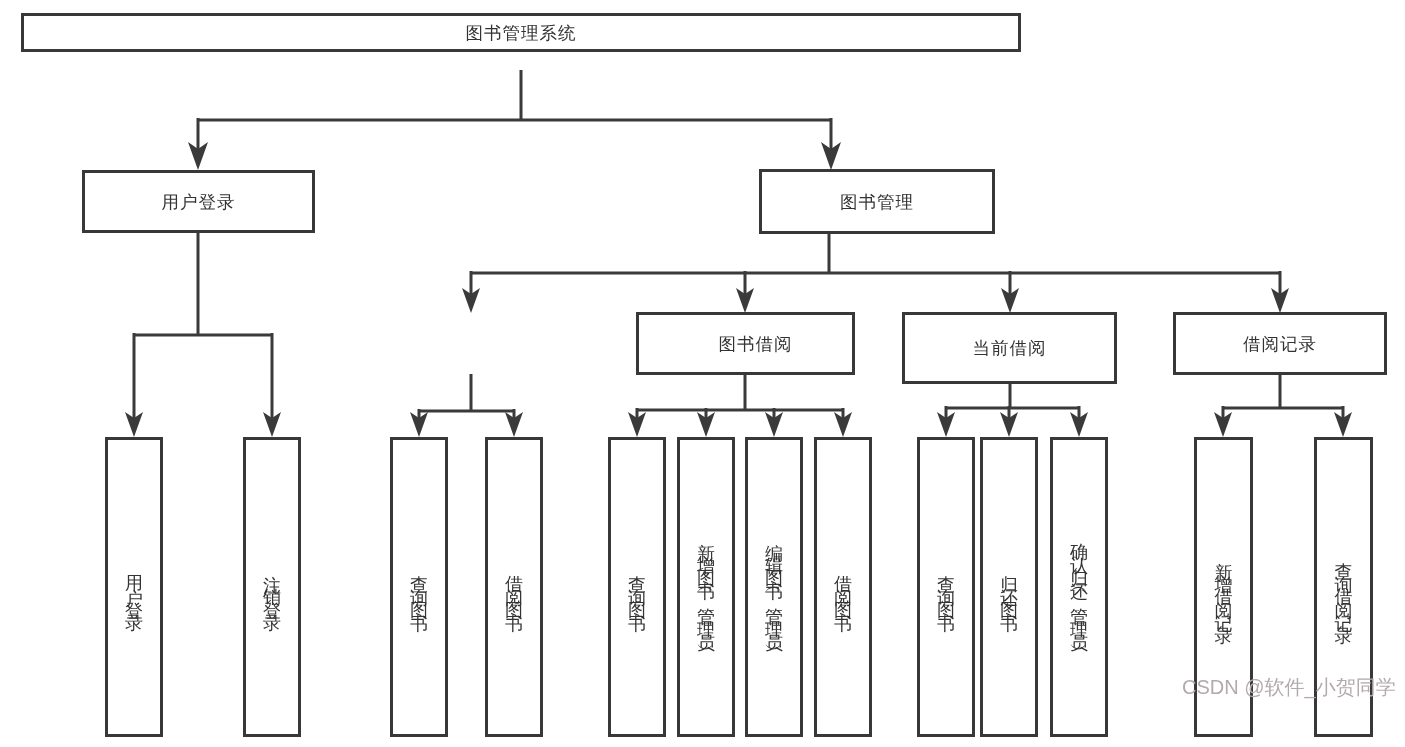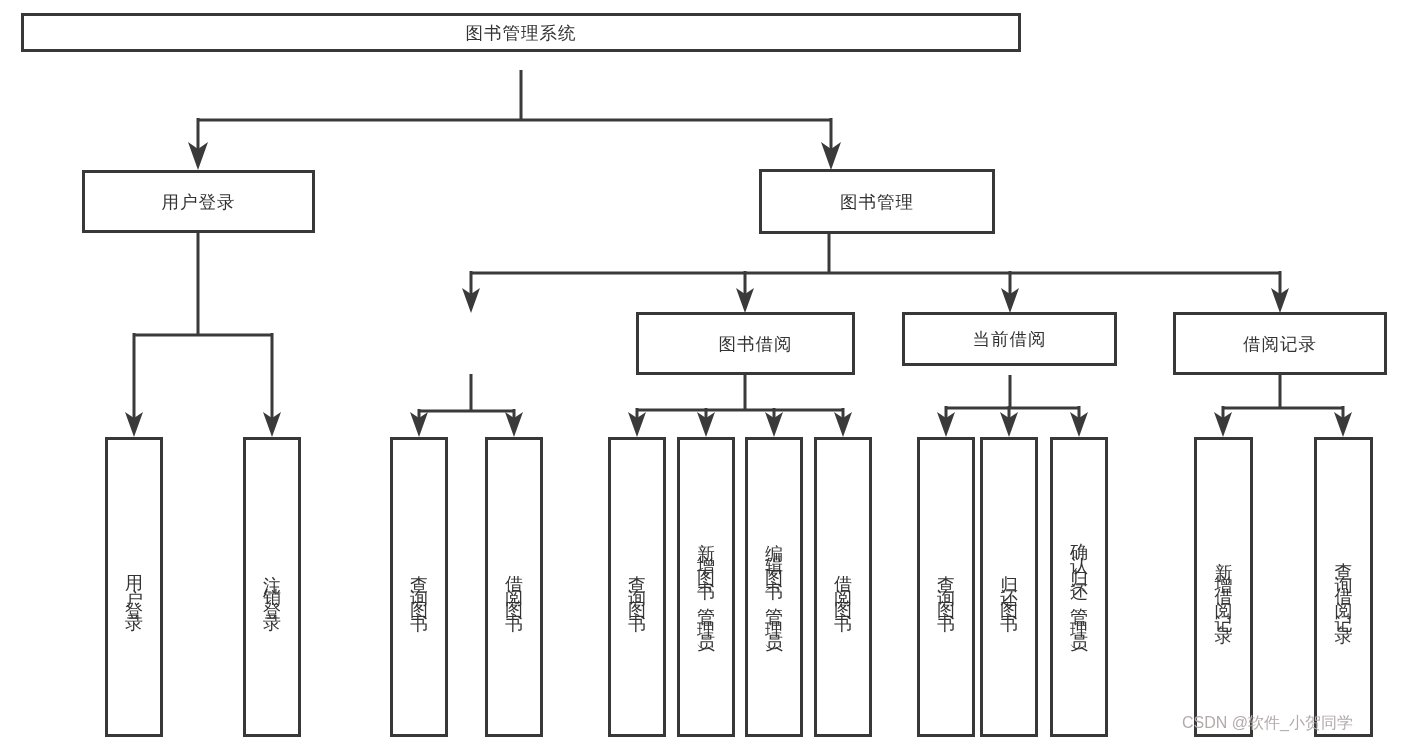--- a/index.html
+++ b/index.html
@@ -45,23 +45,23 @@
     writing-mode: vertical-rl;
     text-orientation: mixed;
     font-size: 18px;
     letter-spacing: 13px;
     line-height: 1;
     white-space: nowrap;
   }
   .watermark {
     position: absolute;
     left: 1182px;
-    top: 713px;
+    top: 674px;
     width: 215px;
-    font-size: 16px;
+    font-size: 20px;
     color: #b3aaaa;
     white-space: nowrap;
     z-index: 3;
   }
 </style>
 </head>
 <body>
 
 <div class="canvas">
 
@@ -115,21 +115,21 @@
   <div class="node hbox" style="left:82px; top:170px; width:233px; height:63px;">
     <span>用户登录</span>
   </div>
   <div class="node hbox" style="left:711px; top:169px; width:236px; height:65px;margin-left:48px;">
     <span>图书管理</span>
   </div>
 
   <div class="node hbox" style="left:636px; top:312px; width:219px; height:63px;padding-left:20px;">
     <span>图书借阅</span>
   </div>
-  <div class="node hbox" style="left:902px; top:312px; width:215px; height:54px;">
+  <div class="node hbox" style="left:902px; top:312px; width:215px; height:72px;">
     <span>当前借阅</span>
   </div>
   <div class="node hbox" style="left:1173px; top:312px; width:214px; height:63px;align-items:center;">
     <span>借阅记录</span>
   </div>
 
   <div class="node vbox" style="left:105px;">
     <span class="vtext">用户登录</span>
   </div>
   <div class="node vbox" style="left:243px;">

